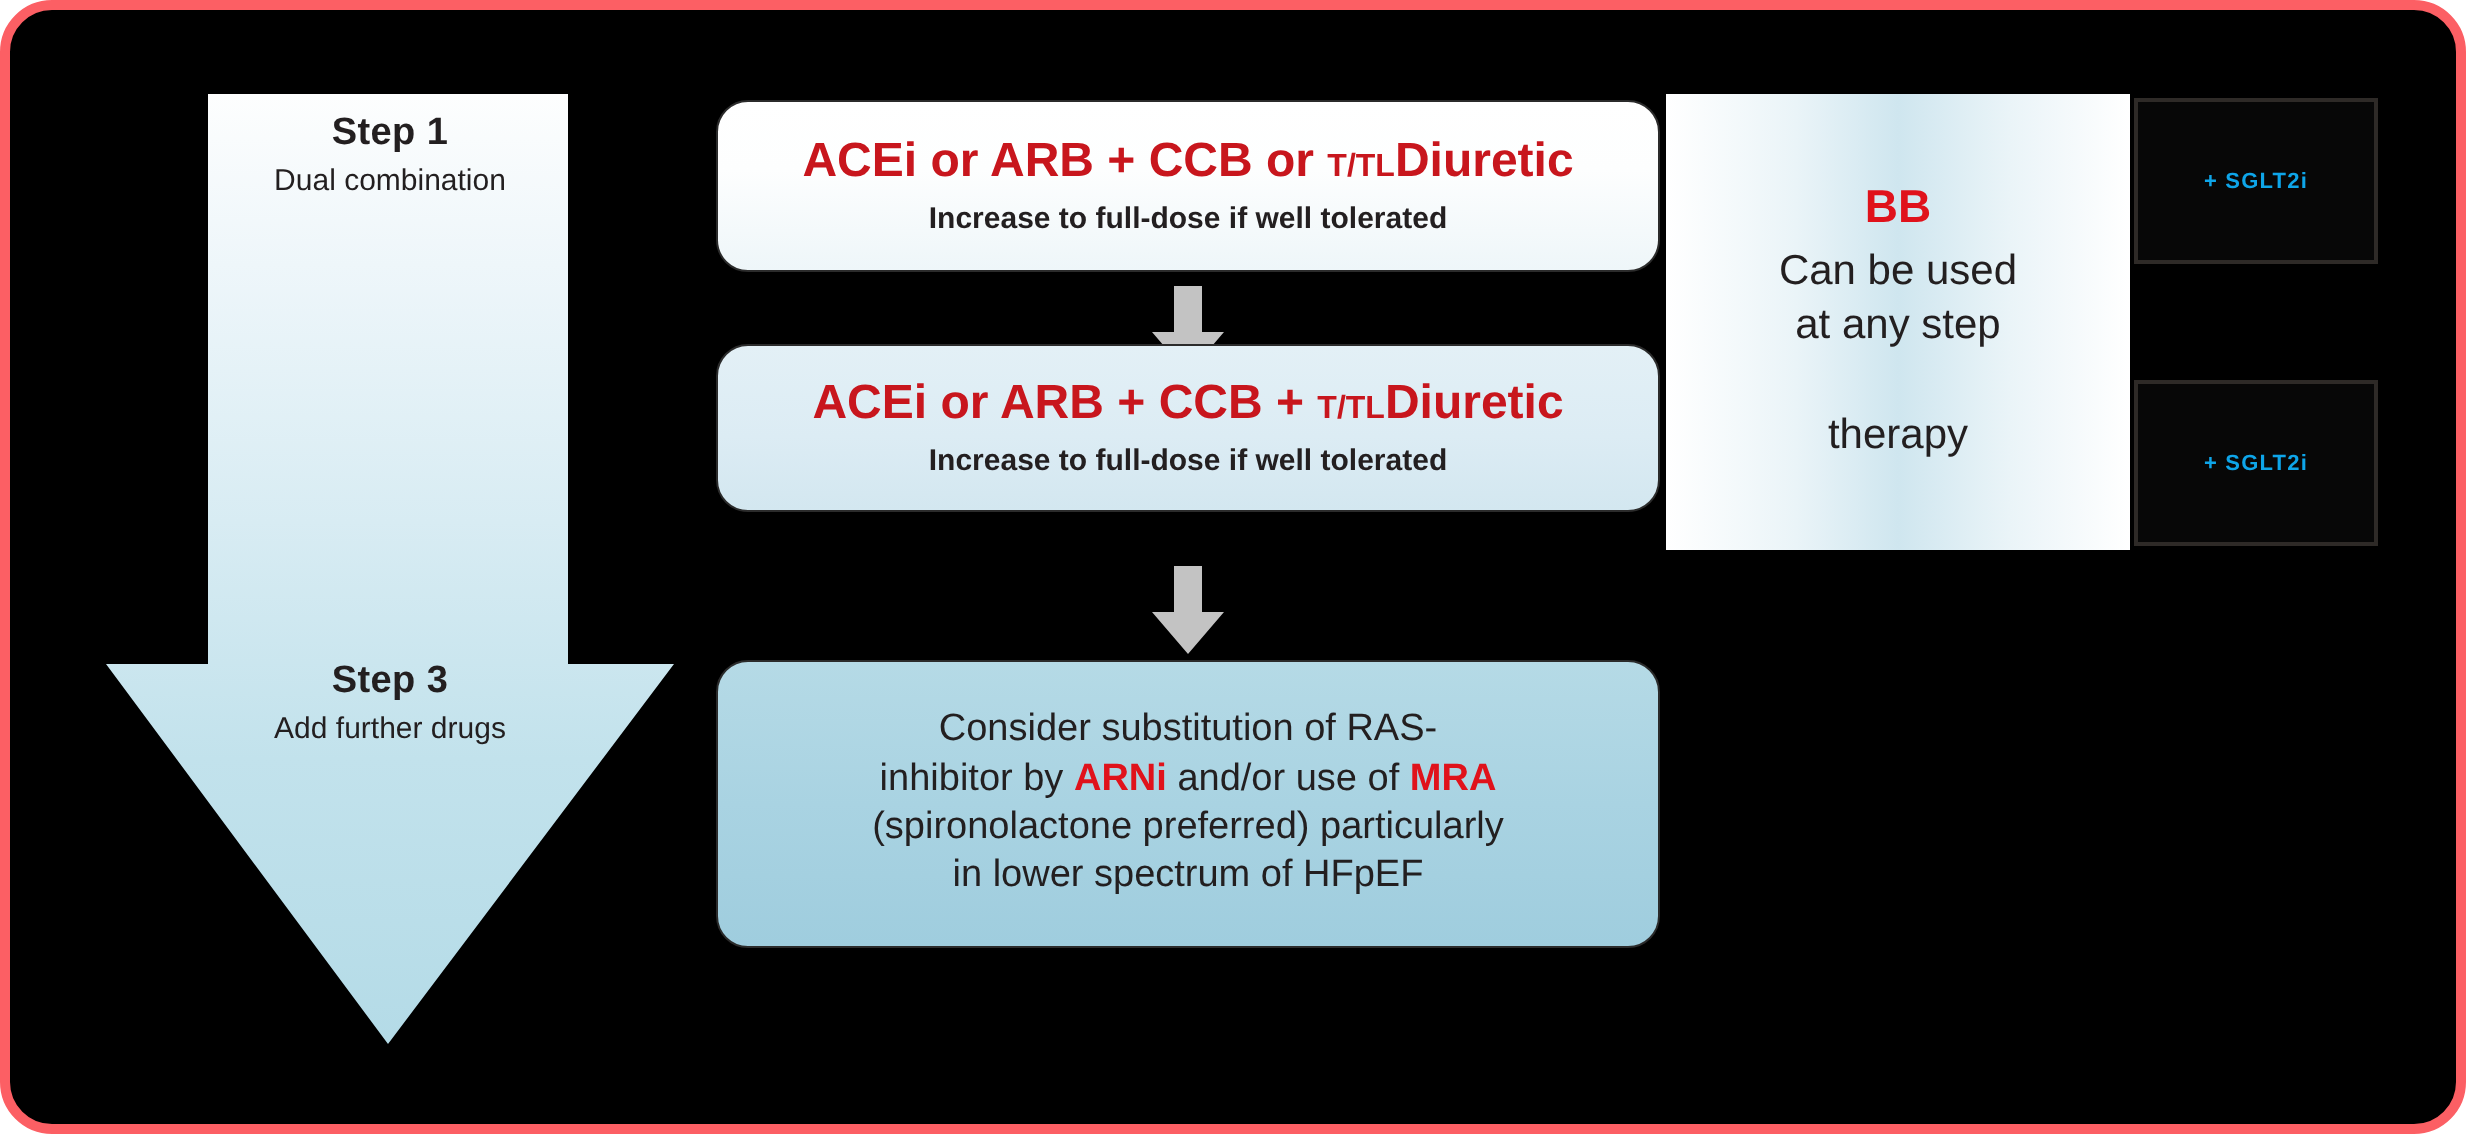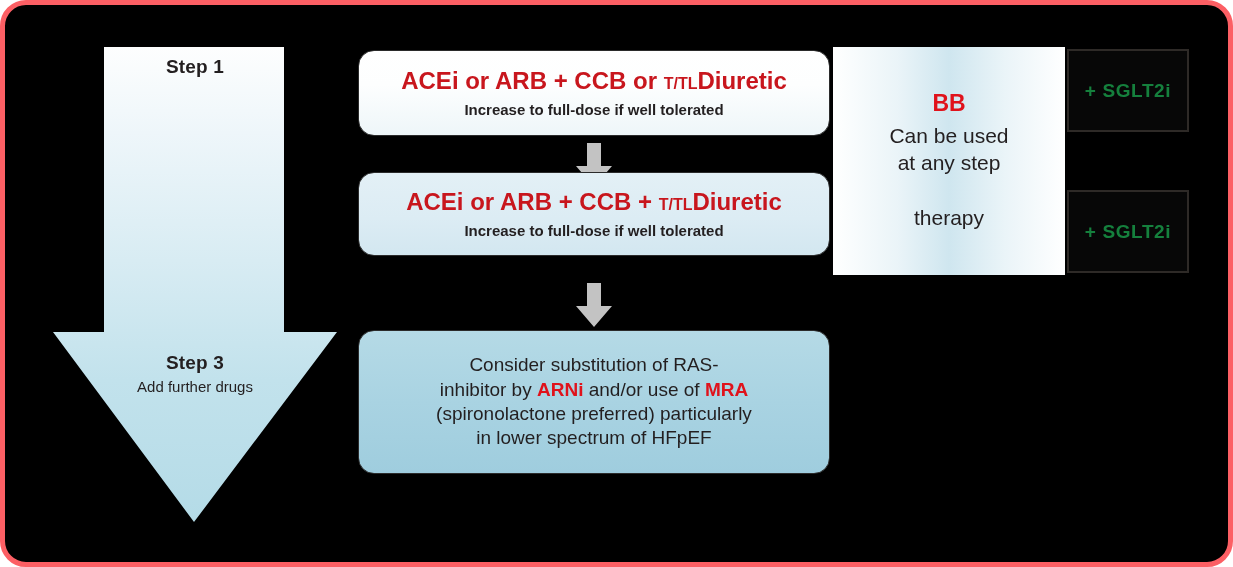--- a/index.html
+++ b/index.html
@@ -50,21 +50,21 @@
     line-height: 1.1;
   }
   .step-sub {
     font-size: 15px;
     font-weight: normal;
     line-height: 1.25;
     margin-top: 4px;
   }
   #step-group-1 { top: 10px; }
   #step-group-2 { top: 152px; }
-  #step-group-3 { top: 306px; }
+  #step-group-3 { top: 284px; }
 
   
   .tx-box {
     position: absolute;
     box-sizing: border-box;
     border: 1.5px solid #2b2b2b;
     border-radius: 16px;
     display: flex;
     flex-direction: column;
     align-items: center;
@@ -168,24 +168,24 @@
     height: 83px;
     background: #070707;
     border: 2px solid #2e2a27;
     display: flex;
     align-items: center;
     justify-content: center;
   }
   #sglt-box-1 { left: 1062px; top: 44px; }
   #sglt-box-2 { left: 1062px; top: 185px; }
   .sglt-label {
-    font-size: 19px;
+    font-size: 11px;
     font-weight: bold;
     letter-spacing: 0.6px;
-    color: #15803d;
+    color: #0ea5e9;
   }
 </style>
 </head>
 <body>
 
 <div id="canvas">
 
   <div id="step-arrow">
     <svg viewBox="0 0 284 475" preserveAspectRatio="none" aria-hidden="true">
       <defs>
@@ -195,20 +195,21 @@
           <stop offset="45%" stop-color="#d8ecf3"></stop>
           <stop offset="70%" stop-color="#c2e2ec"></stop>
           <stop offset="100%" stop-color="#b4dbe7"></stop>
         </linearGradient>
       </defs>
       <polygon points="51,0 231,0 231,285 284,285 141,475 0,285 51,285" fill="url(#arrowGrad)"></polygon>
     </svg>
 
     <div class="step-label-group" id="step-group-1">
       <div class="step-title">Step 1</div>
+      <div class="step-sub">Dual combination</div>
     </div>
     <div class="step-label-group" id="step-group-3">
       <div class="step-title">Step 3</div>
       <div class="step-sub">Add further drugs</div>
     </div>
   </div>
 
   <div class="tx-box" id="tx-box-1">
     <div class="tx-line-main"><span>ACEi or ARB + CCB or </span><span class="ttl">T/TL</span><span>Diuretic</span></div>
     <div class="tx-line-sub">Increase to full-dose if well tolerated</div>

